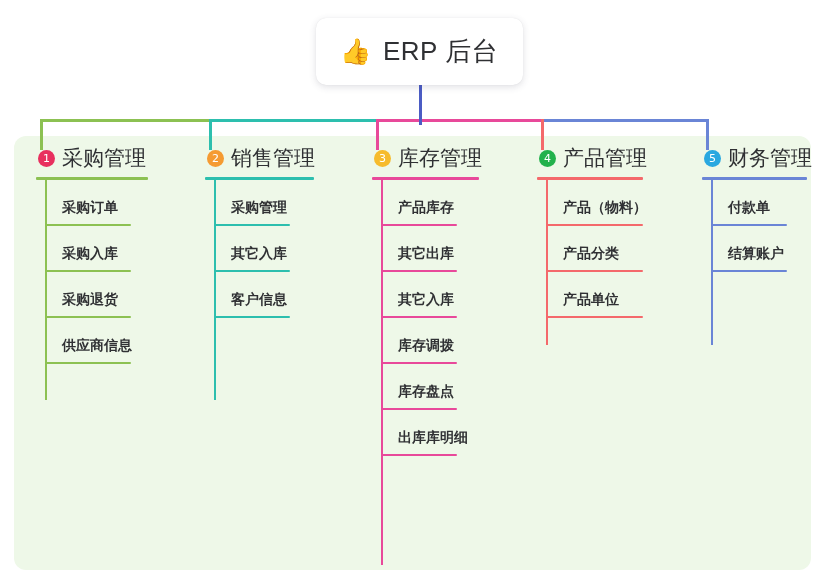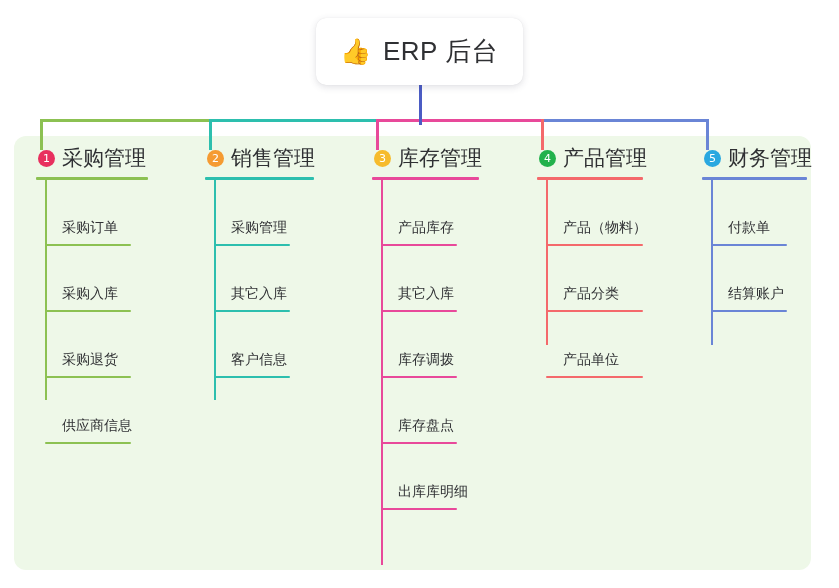--- a/index.html
+++ b/index.html
@@ -100,22 +100,23 @@
   .leaves { position: relative; padding-left: 0; }
   .spine {
     position: absolute;
     left: 9px;
     top: 0;
     width: 2px;
     z-index: 2;
   }
   .leaf {
     position: relative;
-    height: 66px;
+    height: 46px;
     z-index: 3;
+    font-weight: bold;
   }
   .leaf-label {
     position: absolute;
     left: 26px;
     bottom: 9px;
     font-size: 14px;
     color: #303134;
     white-space: nowrap;
   }
   .leaf-rule {
@@ -206,20 +207,24 @@
         <span class="col-title">库存管理</span>
       </div>
       <div class="head-rule" style="background: rgb(232, 73, 154); width: 107px;"></div>
       <div class="leaves">
         <div class="spine" style="background: rgb(232, 73, 154); height: 385px;"></div>
         <div class="leaf">
           <span class="leaf-label">产品库存</span>
           <div class="leaf-rule" style="background: rgb(232, 73, 154); width: 76px;"></div>
         </div>
         <div class="leaf">
+          <span class="leaf-label">其它出库</span>
+          <div class="leaf-rule" style="background: rgb(232, 73, 154); width: 76px;"></div>
+        </div>
+        <div class="leaf">
           <span class="leaf-label">其它入库</span>
           <div class="leaf-rule" style="background: rgb(232, 73, 154); width: 76px;"></div>
         </div>
         <div class="leaf">
           <span class="leaf-label">库存调拨</span>
           <div class="leaf-rule" style="background: rgb(232, 73, 154); width: 76px;"></div>
         </div>
         <div class="leaf">
           <span class="leaf-label">库存盘点</span>
           <div class="leaf-rule" style="background: rgb(232, 73, 154); width: 76px;"></div>

